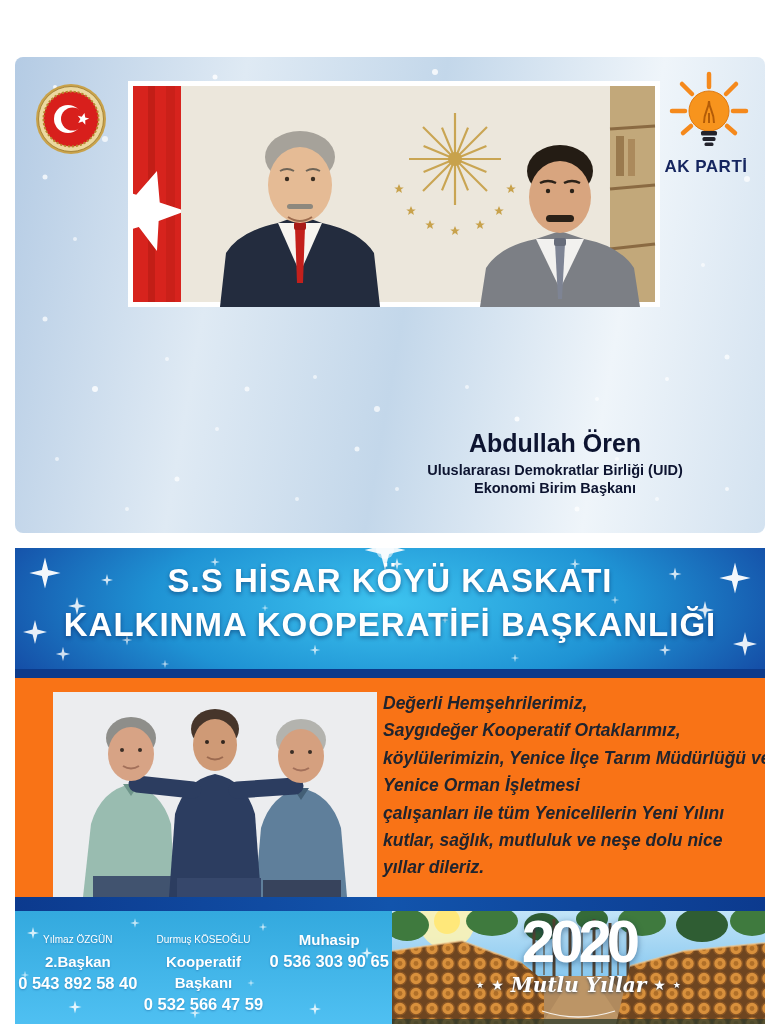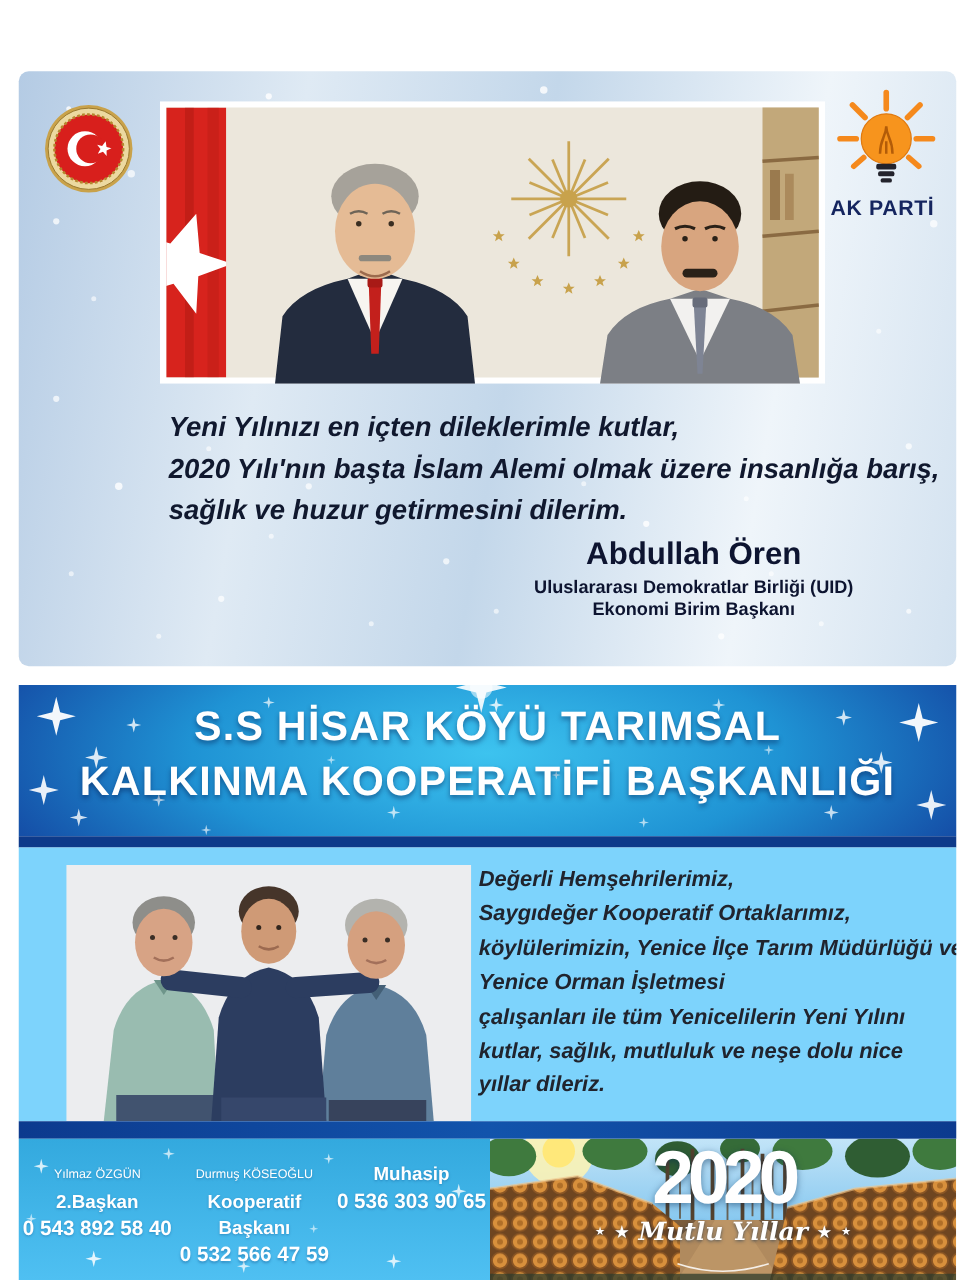--- a/index.html
+++ b/index.html
@@ -39,21 +39,21 @@
 
   
   .ad2-title{position:absolute;left:15px;top:548px;width:750px;height:121px;
              background:radial-gradient(ellipse 70% 160% at 50% 45%,#3dc3ef 0%,#1f93d4 45%,#1550a8 78%,#113a8e 100%);
              border-bottom:9px solid #0d3a8a;overflow:hidden;}
   .ad2-title .t1{position:absolute;left:0;right:0;top:14px;text-align:center;color:#fff;
                  font-size:33px;font-weight:700;letter-spacing:1px;text-shadow:0 2px 4px rgba(0,20,70,.45);}
   .ad2-title .t2{position:absolute;left:0;right:0;top:58px;text-align:center;color:#fff;
                  font-size:33px;font-weight:700;letter-spacing:1px;text-shadow:0 2px 4px rgba(0,20,70,.45);}
   .sparkles{position:absolute;inset:0;}
-  .ad2-body{position:absolute;left:15px;top:678px;width:750px;height:219px;background:#7dd3fc;overflow:hidden;}
+  .ad2-body{position:absolute;left:15px;top:678px;width:750px;height:219px;background:#f97316;overflow:hidden;}
   .photo2{position:absolute;left:38px;top:14px;}
   .msg2{position:absolute;left:368px;top:12px;}
   .msg2 .ln{font-size:17.5px;font-weight:700;font-style:italic;color:#20242e;line-height:27.4px;white-space:nowrap;}
   .ad2-strip{position:absolute;left:15px;top:897px;width:750px;height:14px;
              background:linear-gradient(90deg,#0c3a8e,#1254ac 50%,#0c3a8e);}
   .contacts{position:absolute;left:15px;top:911px;width:377px;height:113px;
             background:linear-gradient(180deg,#33a9de,#4fc0f2);display:flex;justify-content:space-between;
             padding:0;box-sizing:border-box;overflow:hidden;}
   .ccol{position:relative;margin-top:18px;text-align:center;color:#fff;flex:1;
         text-shadow:0 1px 2px rgba(0,60,120,.35);}
@@ -210,25 +210,20 @@
       <path d="M427,162 L437,162 L434,218 L430,218 Z" fill="#7e8494"></path>
       <rect x="426" y="157" width="12" height="8" rx="2" fill="#676c7a"></rect>
       <ellipse cx="432" cy="90" rx="33" ry="26" fill="#241c14"></ellipse>
       <ellipse cx="432" cy="116" rx="31" ry="36" fill="#d8a57f"></ellipse>
       <circle cx="420" cy="110" r="2.2" fill="#2a2118"></circle>
         <circle cx="444" cy="110" r="2.2" fill="#2a2118"></circle>
       <path d="M412,102 Q420,98 428,102 M436,102 Q444,98 452,102" stroke="#2a2118" stroke-width="2.5" fill="none"></path>
       <rect x="418" y="134" width="28" height="7" rx="3.5" fill="#2a2118"></rect>
     </svg>
 
-    <div class="msg1">
-      <div class="ln">Yeni Yılınızı en içten dileklerimle  kutlar,</div>
-      <div class="ln">2020 Yılı'nın başta İslam Alemi olmak üzere insanlığa barış,</div>
-      <div class="ln">sağlık ve huzur getirmesini dilerim.</div>
-    </div>
 
     <div class="sig">
       <div class="nm">Abdullah Ören</div>
       <div class="org">Uluslararası Demokratlar Birliği (UID)</div>
       <div class="role">Ekonomi Birim Başkanı</div>
     </div>
   </div>
 
   <div class="ad2-title">
     <svg class="sparkles" width="750" height="121" viewBox="0 0 750 121">
@@ -253,21 +248,21 @@
         <use href="#sp4" transform="translate(500,110) scale(.7)" opacity=".65"></use>
         <use href="#sp4" transform="translate(560,16) scale(.9)" opacity=".7"></use>
         <use href="#sp4" transform="translate(250,60) scale(.6)" opacity=".6"></use>
         <use href="#sp4" transform="translate(430,72) scale(.6)" opacity=".6"></use>
         <use href="#sp4" transform="translate(600,52) scale(.7)" opacity=".6"></use>
         <use href="#sp4" transform="translate(150,116) scale(.7)" opacity=".65"></use>
         <use href="#sp4" transform="translate(370,2) scale(3.4)" opacity=".9"></use>
       </g>
       <circle cx="370" cy="2" r="9" fill="#ffffff" opacity=".55"></circle>
     </svg>
-    <div class="t1">S.S HİSAR KÖYÜ TARIMSAL</div>
+    <div class="t1">S.S HİSAR KÖYÜ KASKATI</div>
     <div class="t2">KALKINMA KOOPERATİFİ BAŞKANLIĞI</div>
   </div>
 
   <div class="ad2-body">
     <svg class="photo2" width="324" height="205" viewBox="0 0 324 205">
       <rect x="0" y="0" width="324" height="205" fill="#ecedef"></rect>
 
       <path d="M30,205 L38,132 Q48,98 78,92 Q108,98 118,132 L122,205 Z" fill="#99bcb0"></path>
       <rect x="40" y="184" width="80" height="21" fill="#41536f"></rect>
       <path d="M70,92 L78,104 L86,92 Z" fill="#6e958a"></path>

